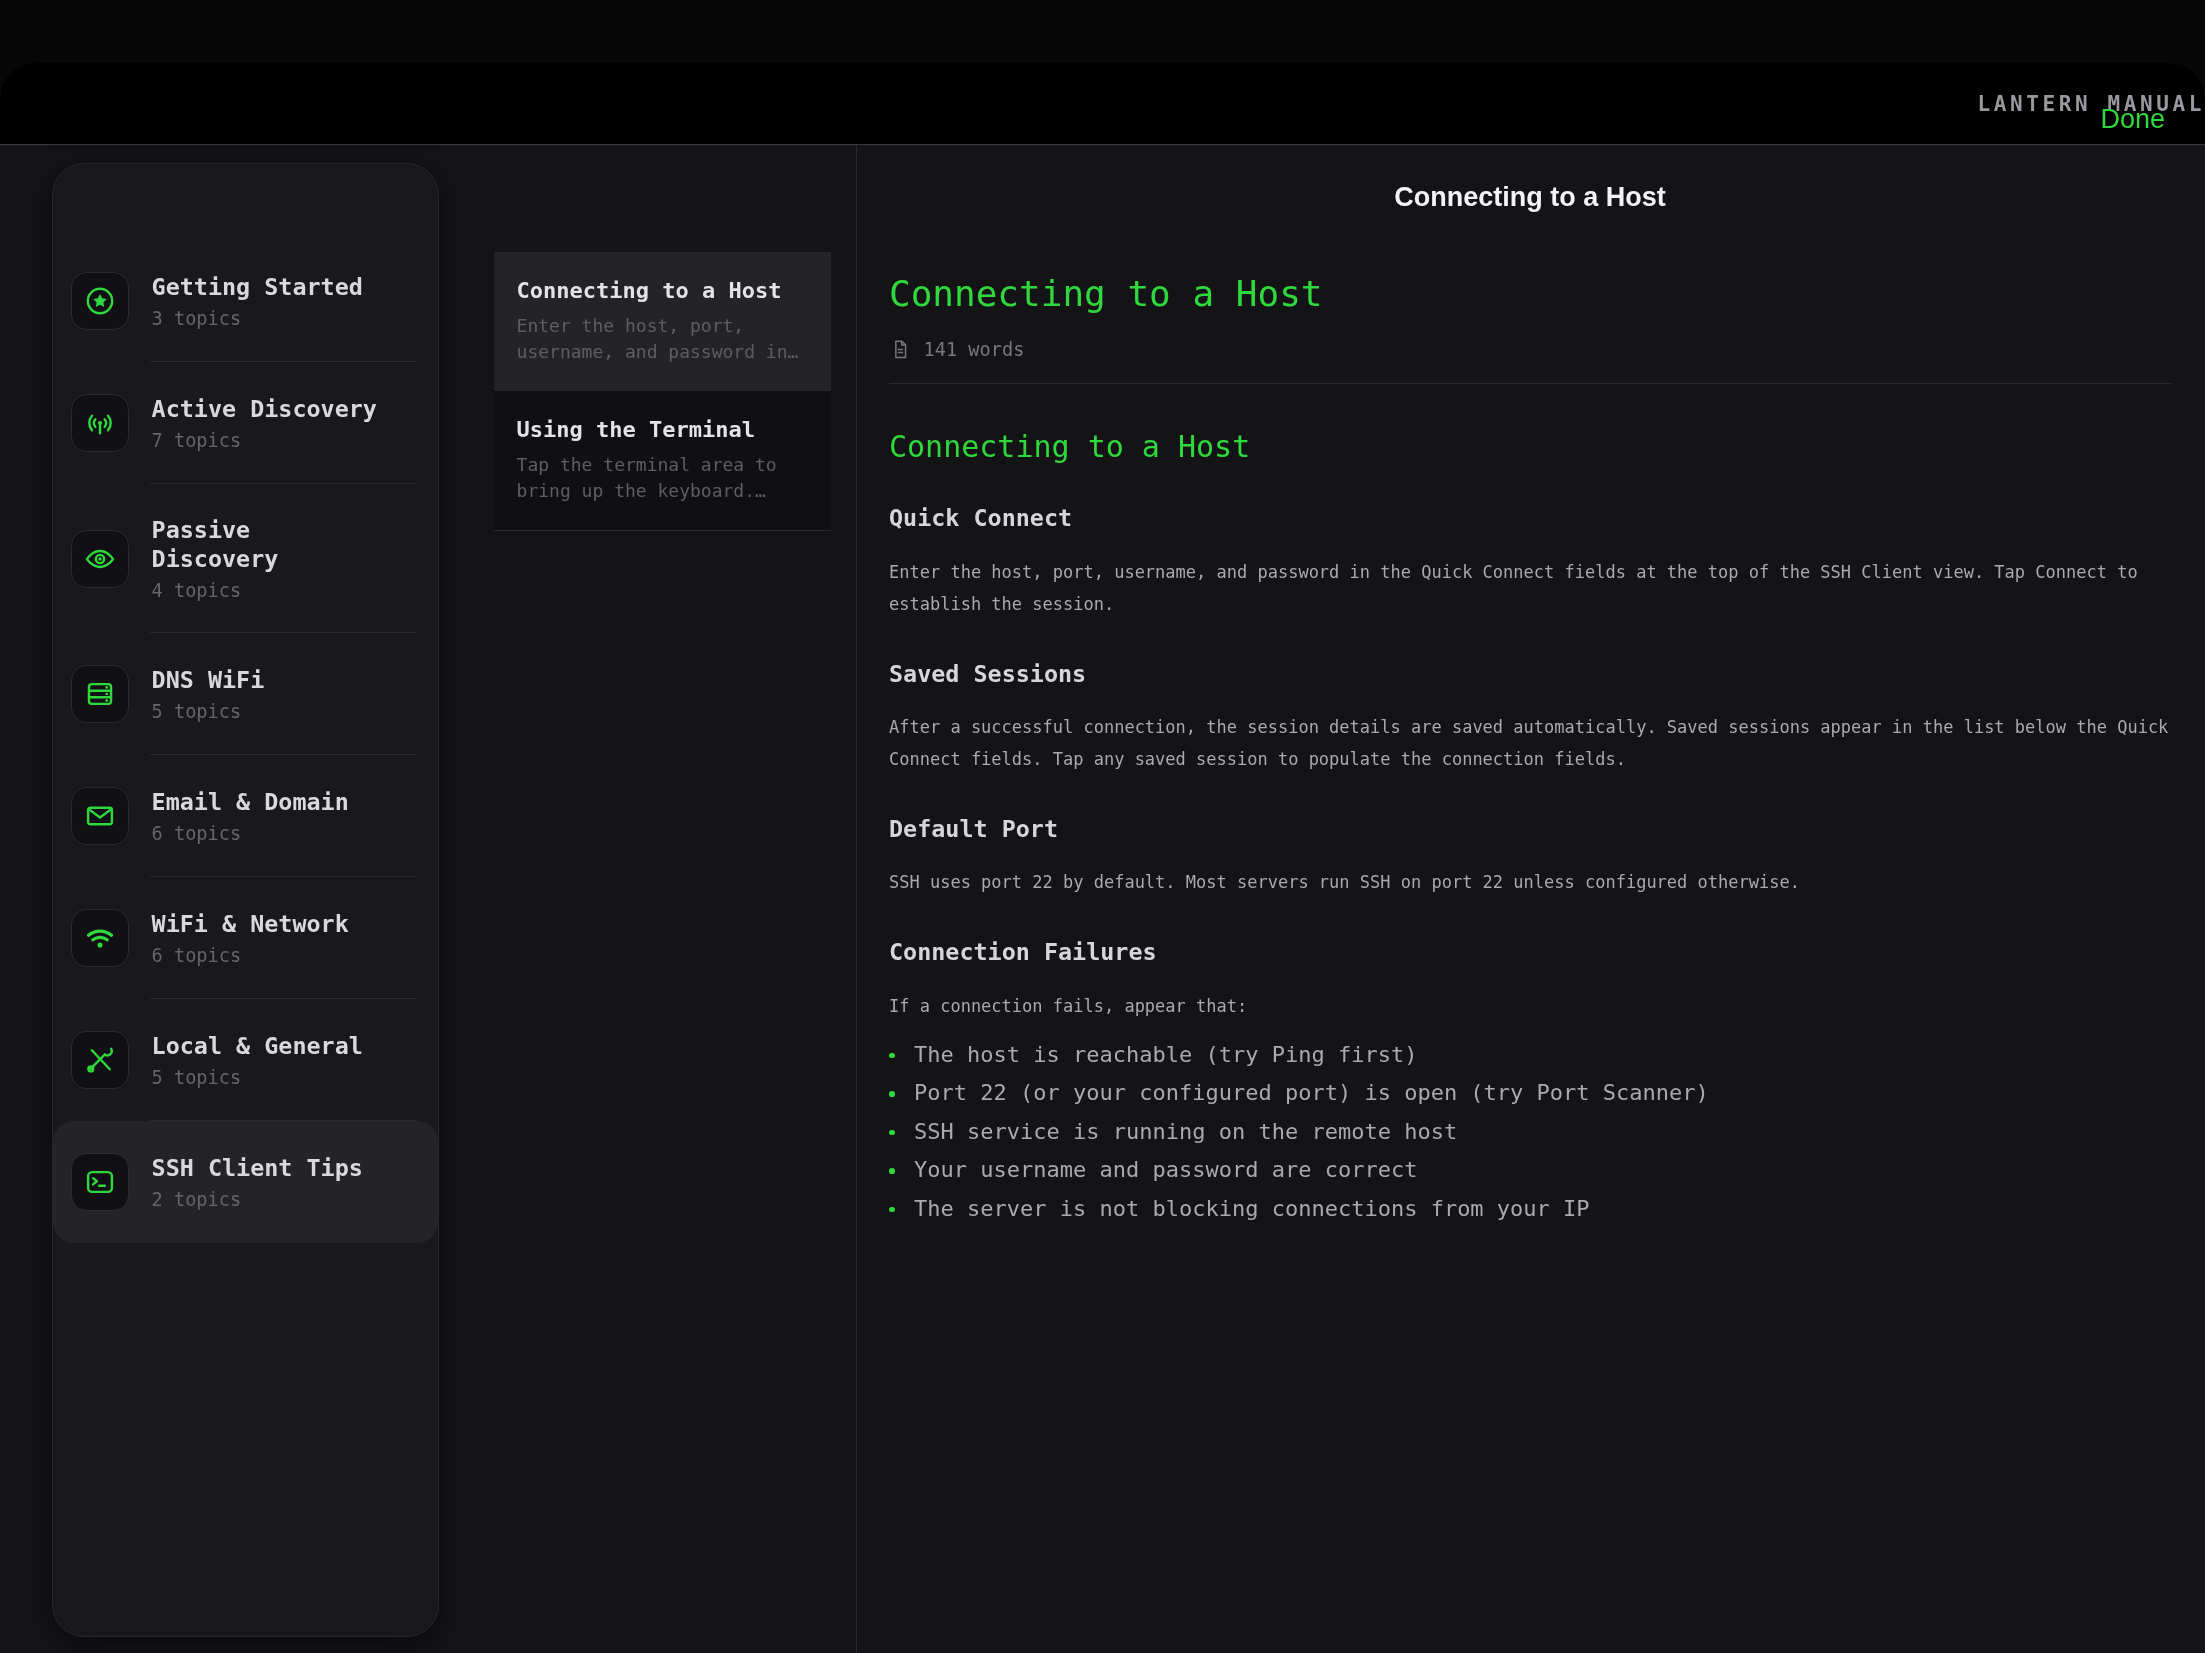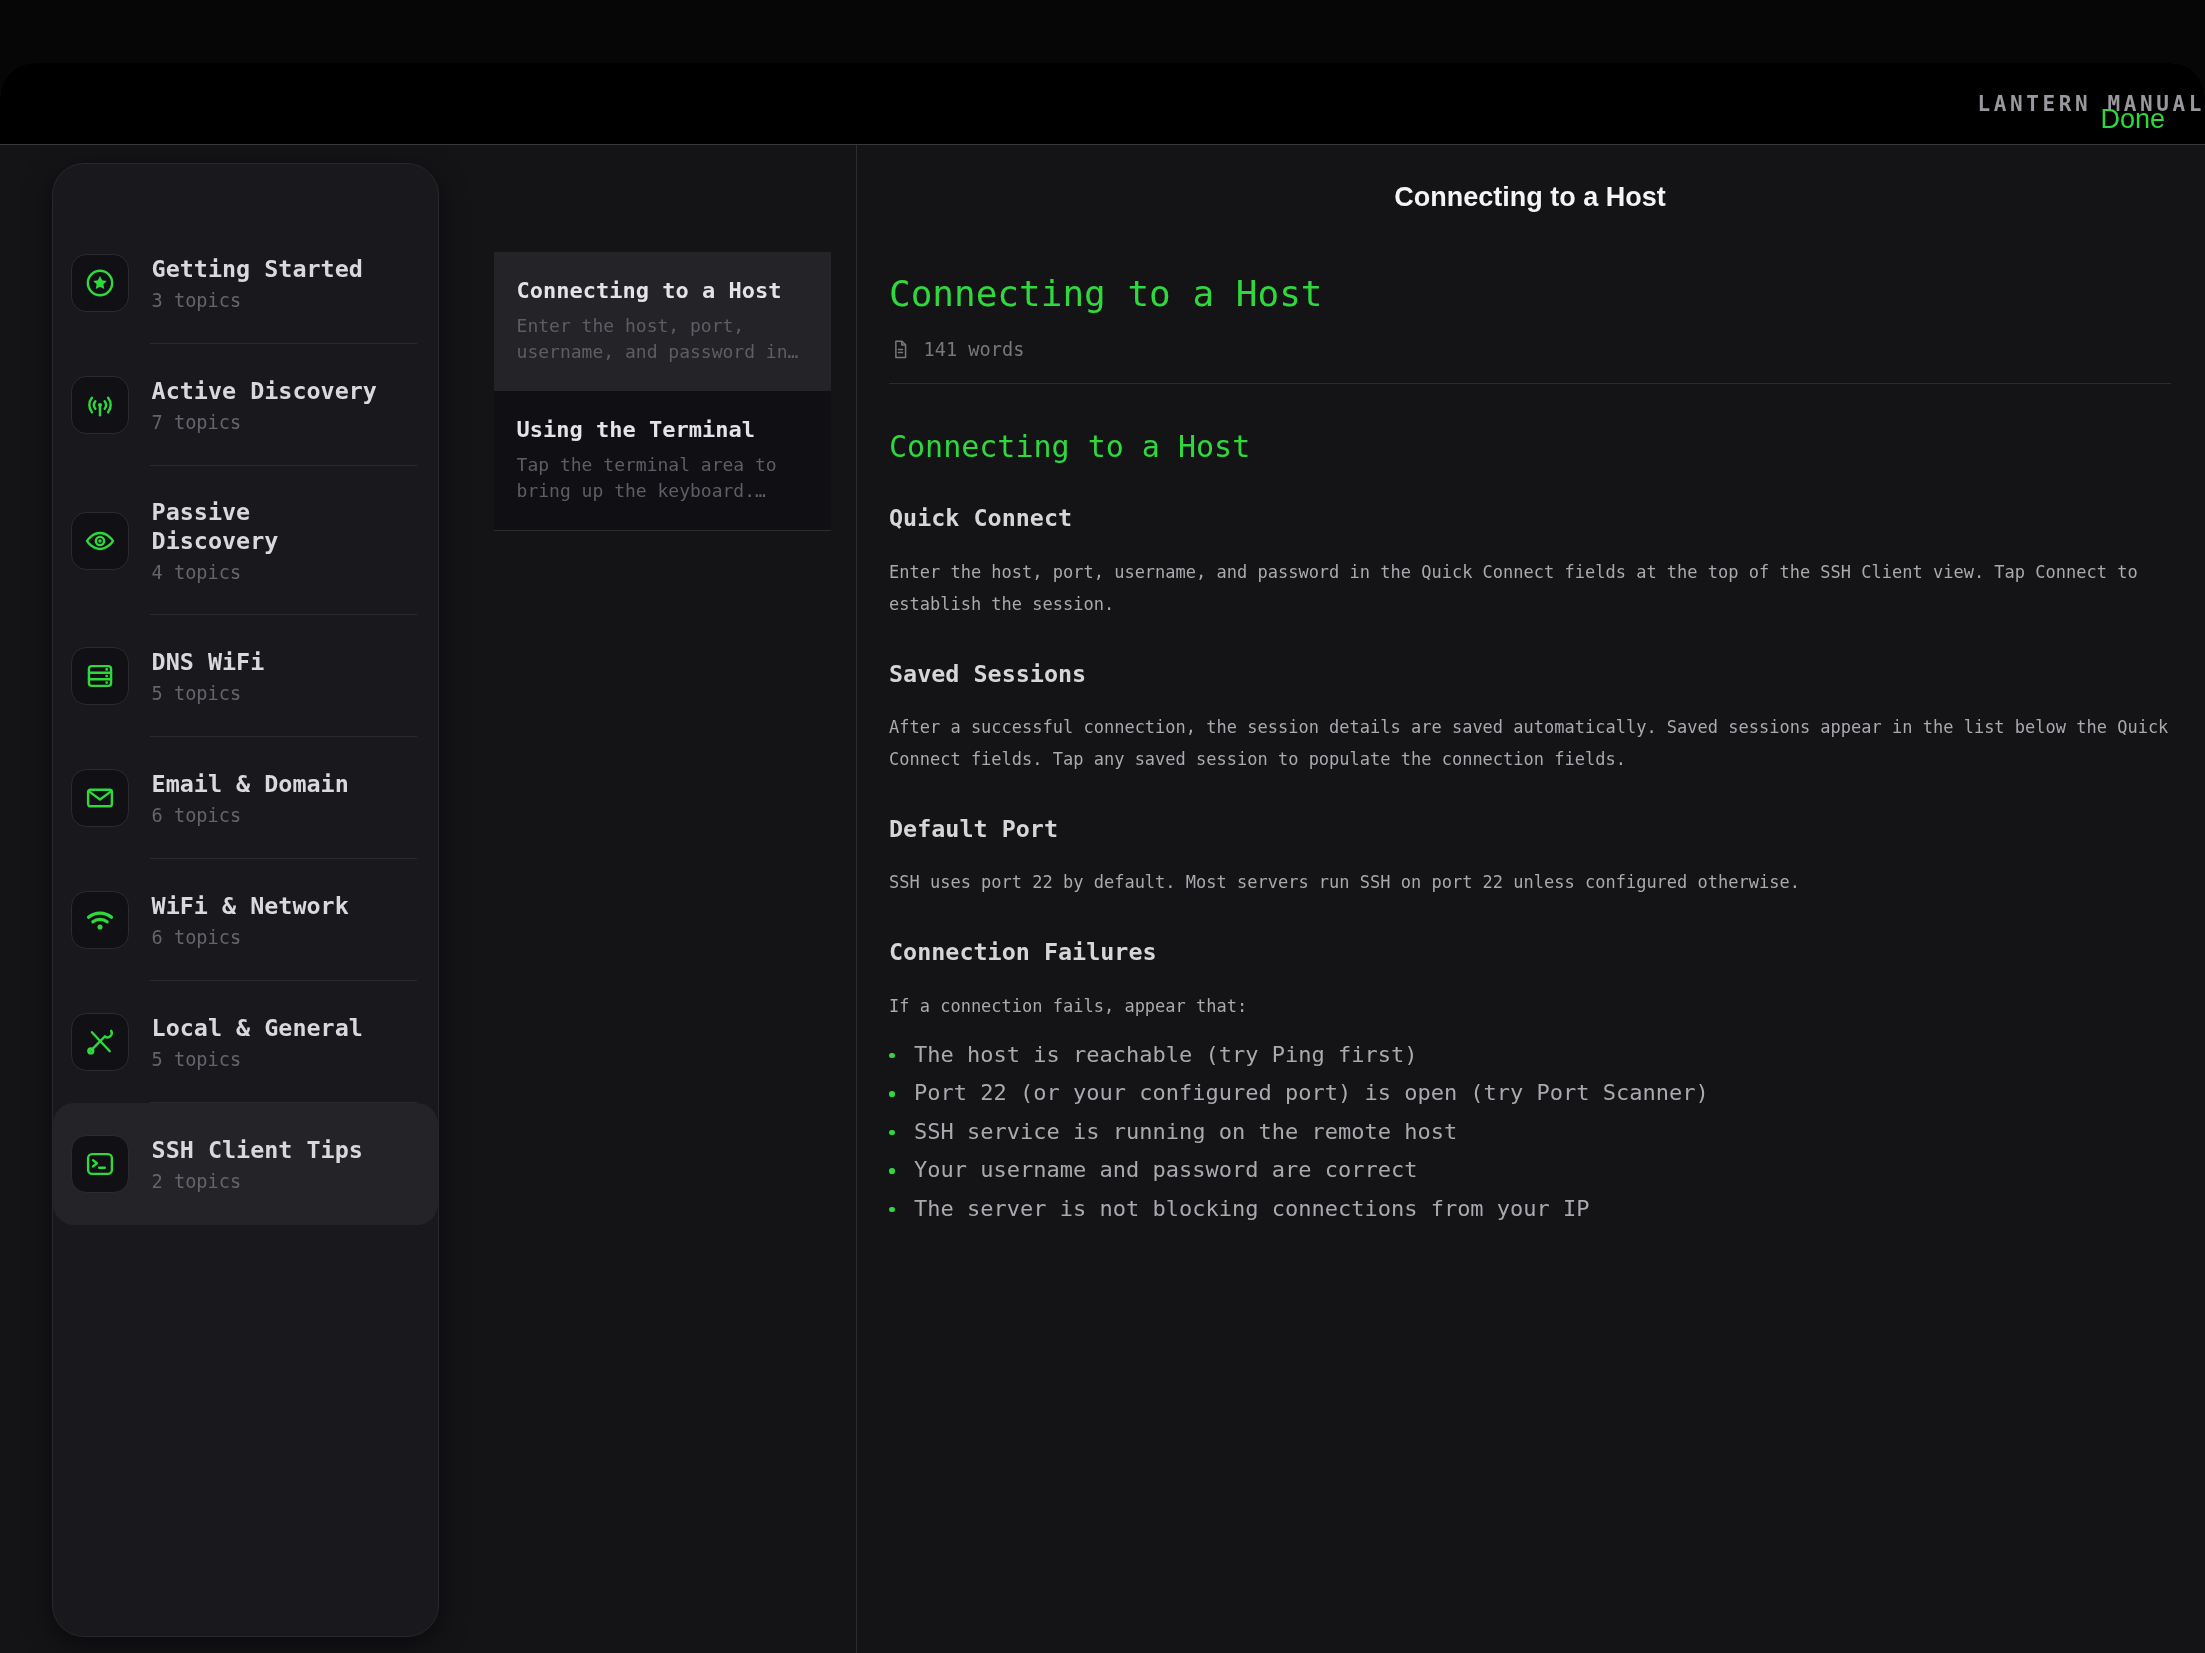--- a/index.html
+++ b/index.html
@@ -15,21 +15,21 @@
   .done-btn{position:absolute;right:34px;top:16px;height:100%;display:flex;align-items:center;
             background:none;border:none;cursor:pointer;
             font:400 27px "Liberation Sans",sans-serif;color:var(--green);}
   .screen{--green:#2fd83c;}
   
   .body-row{display:flex;height:calc(100% - 82px);}
   
   .sidebar-col{width:494px;flex:none;}
   .sidebar-card{margin:18px 55px 16px 52px;height:calc(100% - 34px);box-sizing:border-box;
                 background:#19191d;border:1.2px solid #28282c;border-radius:32px;
-                padding-top:58px;display:flex;flex-direction:column;
+                padding-top:76px;display:flex;flex-direction:column;
                 box-shadow:0 8px 27.4px rgba(0,0,0,.5);}
   .side-row{position:relative;display:flex;align-items:center;gap:22.6px;
             padding:32px 19.4px 32px 18px;cursor:pointer;}
   .side-row::after{content:"";position:absolute;left:97px;right:21px;bottom:0;
                    height:1.2px;background:#2a2a2e;}
   .side-row:last-child::after,.side-row.selected::after{display:none;}
   .side-row.selected{background:#232328;border-radius:21px;}
   .icon-tile{width:58px;height:58px;flex:none;border-radius:15.3px;background:#111115;
              border:1.6px solid #2b2b30;display:grid;place-items:center;box-sizing:border-box;}
   .icon-tile svg{width:34px;height:34px;stroke:var(--green);fill:none;

